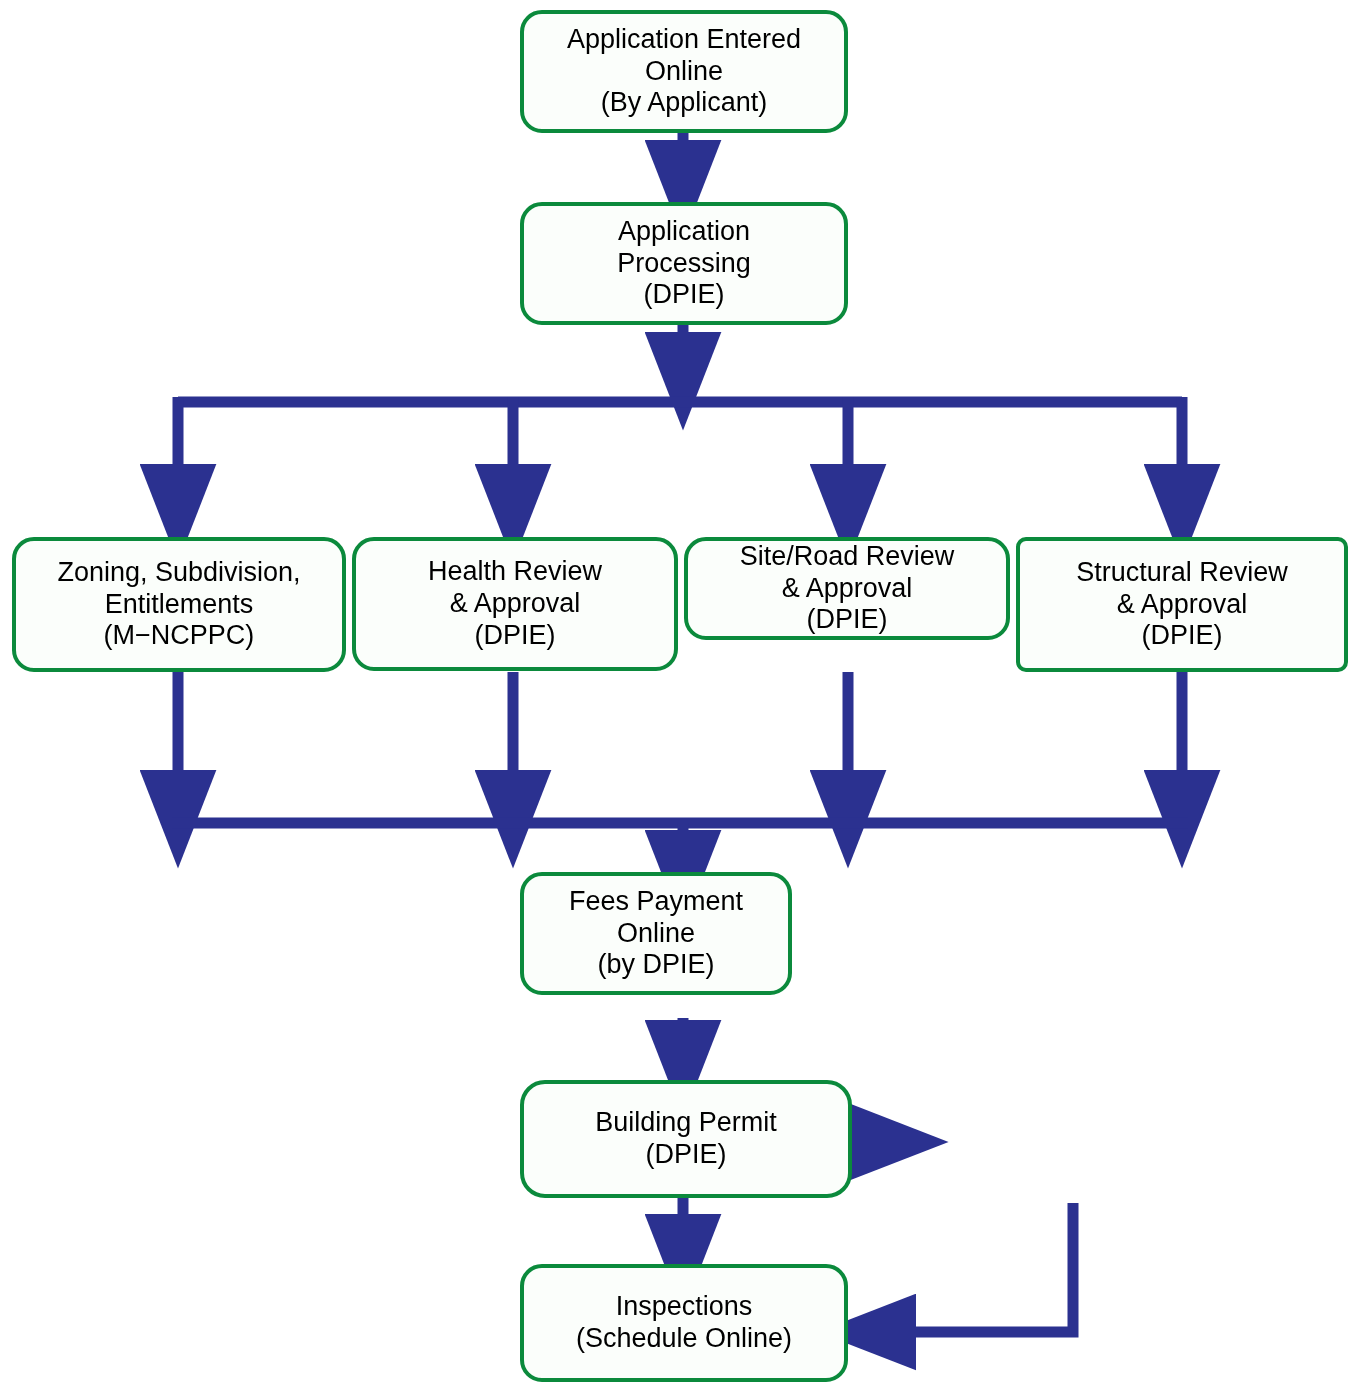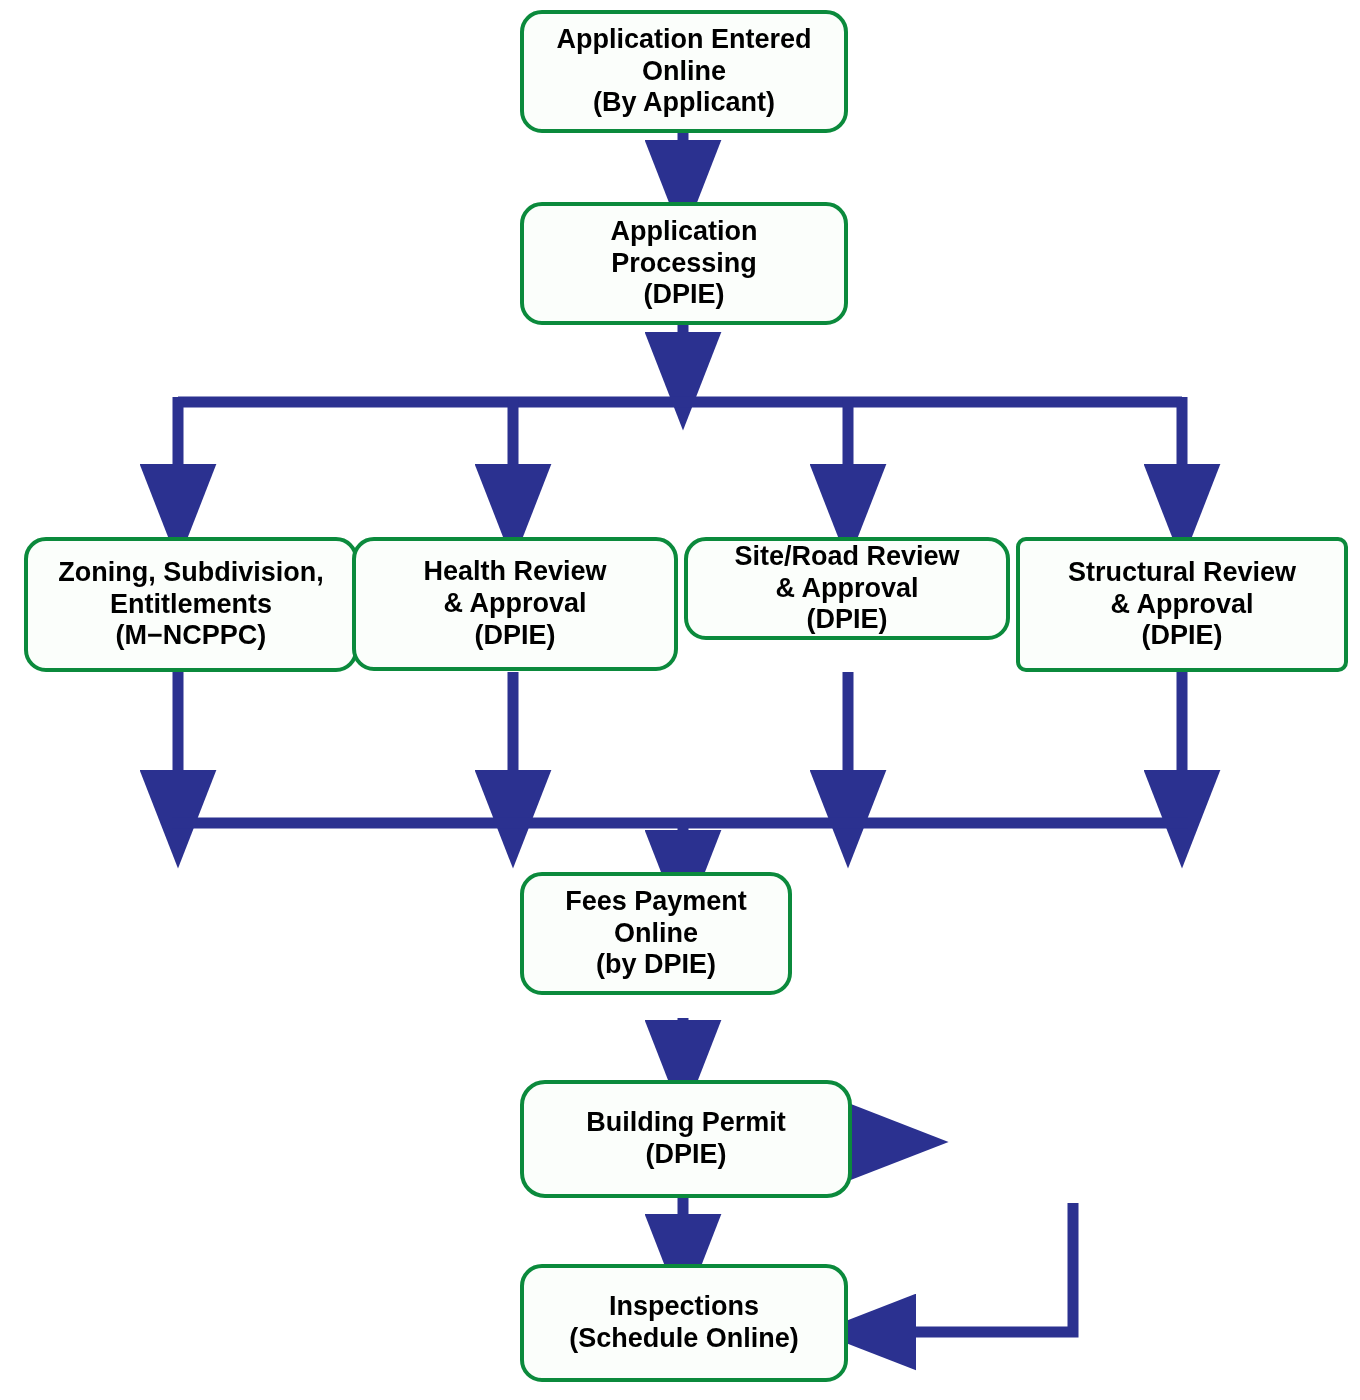--- a/index.html
+++ b/index.html
@@ -10,21 +10,20 @@
   body {
     font-family: "Liberation Sans", sans-serif;
     color: #000000;
   }
   #canvas {
     position: relative;
     width: 1360px;
     height: 1400px;
     overflow: hidden;
     background: #ffffff;
-    font-weight: bold;
   }
   #wires {
     position: absolute;
     left: 0;
     top: 0;
     width: 1360px;
     height: 1400px;
     pointer-events: none;
   }
   .node {
@@ -95,21 +94,21 @@
 Online
 (By Applicant)</span>
   </div>
 
   <div class="node" style="left:520px; top:202px; width:328px; height:123px;justify-content:center;">
     <span>Application
 Processing
 (DPIE)</span>
   </div>
 
-  <div class="node" style="left:12px; top:537px; width:334px; height:135px;margin-left:12px;">
+  <div class="node" style="left:12px; top:537px; width:334px; height:135px;">
     <span>Zoning, Subdivision,
 Entitlements
 (M−NCPPC)</span>
   </div>
 
   <div class="node" style="left:352px; top:537px; width:326px; height:134px;">
     <span>Health Review
 &amp; Approval
 (DPIE)</span>
   </div>

